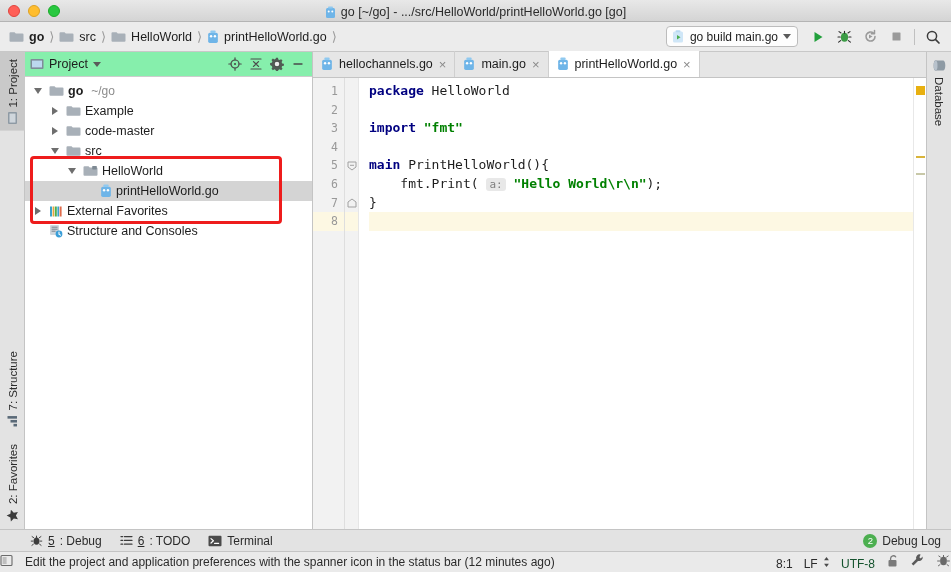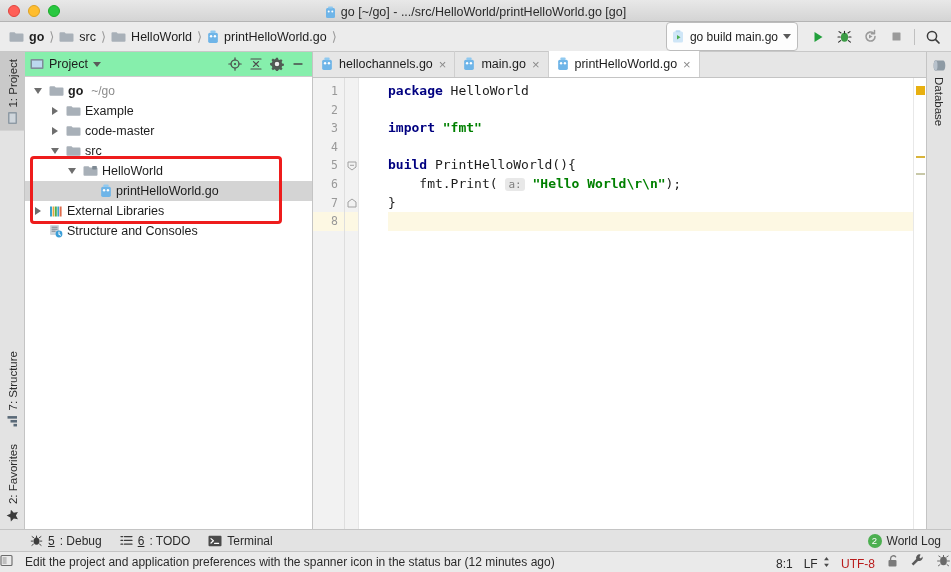--- a/index.html
+++ b/index.html
@@ -44,21 +44,21 @@
   .crumbs { display: flex; align-items: center; flex: 1; }
   .crumb { display: flex; align-items: center; gap: 5px; padding: 0 3px; cursor: default; }
   .crumb .lbl { font-size: 12.5px; color: #1d1d1d; }
   .crumb .lbl.bold { font-weight: bold; }
   .sep { color: #9a9a9a; font-size: 13px; padding: 0 2px; }
 
   .toolbar-right { display: flex; align-items: center; gap: 2px; }
   .runconfig {
     display: flex; align-items: center; gap: 5px;
     background: #fdfdfd; border: 1px solid #bcbcbc; border-radius: 4px;
-    height: 29px; padding: 0 6px 0 4px; margin-right: 6px;
+    height: 21px; padding: 0 6px 0 4px; margin-right: 6px;
   }
   .runconfig .rc-label { font-size: 12px; color: #1d1d1d; }
   .tbtn {
     width: 24px; height: 24px; display: flex; align-items: center;
     justify-content: center; border-radius: 3px;
   }
   .tsep { width: 1px; height: 16px; background: #c0c0c0; margin: 0 4px; }
 
   
   .body-row { flex: 1; display: flex; min-height: 0; }
@@ -142,21 +142,21 @@
     font-family: "DejaVu Sans Mono", monospace; font-size: 11.5px;
     color: #999; text-align: right; padding-top: 4px;
   }
   .gline { height: 18.6px; line-height: 18.6px; padding-right: 6px; }
   .foldcol { width: 14px; flex: 0 0 14px; background: #f2f2f2; border-right: 1px solid #e6e6e6; padding-top: 4px; position: relative; }
   .fold { height: 18.6px; display: flex; align-items: center; justify-content: center; }
   .code {
     flex: 1; padding: 4px 0 0 10px; min-width: 0; overflow: hidden;
     font-family: "DejaVu Sans Mono", monospace; font-size: 13px;
   }
-  .cline { height: 18.6px; line-height: 18.6px; white-space: pre; margin-left: 19px; }
+  .cline { height: 18.6px; line-height: 18.6px; white-space: pre; }
   .cline.cur { background: #fdf8e3; }
   .kw { color: #000080; font-weight: bold; }
   .str { color: #008000; font-weight: bold; }
   .plain { color: #1d1d1d; }
   .hint {
     background: #e8e8e8; color: #808080; border-radius: 3px;
     padding: 0 3px; font-size: 11px;
   }
   .markers { width: 13px; flex: 0 0 13px; background: #fff; border-left: 1px solid #e8e8e8; position: relative; }
   .mk { position: absolute; left: 2px; }
@@ -178,21 +178,21 @@
 
   
   .statusbar {
     height: 21px; flex: 0 0 21px; background: #eaeaea;
     border-top: 1px solid #c4c4c4;
     display: flex; align-items: center; padding: 0 0; gap: 8px;
     font-size: 12px; color: #2b2b2b;
   }
   .sb-msg { margin-left: 4px; }
   .sb-right { margin-left: auto; display: flex; align-items: flex-end; gap: 11px; }
-  .sb-dim { color: #b91c1c; }
+  .sb-dim { color: #14532d; }
   .updn { display: inline-flex; flex-direction: column; line-height: 0; margin-left: 2px; }
 </style>
 </head>
 <body>
 
 <div id="app">
 
   <div class="titlebar">
     <div class="traffic">
       <span class="tl red"></span>
@@ -434,21 +434,21 @@
             </span>
             <span style="display: inline-flex; align-items: center;">
               <svg width="14" height="13" viewBox="0 0 14 13">
                 <rect x="1" y="1.5" width="2" height="10" fill="#3aa2c8"></rect>
                 <rect x="3.6" y="1.5" width="1.6" height="10" fill="#e8a33c"></rect>
                 <rect x="5.8" y="1.5" width="2" height="10" fill="#4caf50"></rect>
                 <rect x="8.4" y="1.5" width="1.6" height="10" fill="#3aa2c8"></rect>
                 <rect x="10.6" y="1.5" width="2" height="10" fill="#e06c4c"></rect>
               </svg>
             </span>
-            <span class="tname">External Libraries</span>
+            <span class="tname">External Favorites</span>
           </div>
           <div class="trow" style="padding-left: 6px;">
             <span class="tw"></span>
             <span style="display: inline-flex; align-items: center;">
               <svg width="14" height="14" viewBox="0 0 14 14">
                 <rect x="1" y="1" width="9" height="10" rx="1" fill="#cfd6dc"></rect>
                 <path d="M2.6 3.2h6M2.6 5.2h6M2.6 7.2h4" stroke="#7a848e" stroke-width="1"></path>
                 <circle cx="10" cy="10" r="3.4" fill="#3a9ed8"></circle>
                 <path d="M10 8v2.2l1.5.9" stroke="#fff" stroke-width="1.1" fill="none" stroke-linecap="round"></path>
               </svg>
@@ -527,21 +527,21 @@
                 <path d="M1 9h8V4L5 1 1 4z" fill="none" stroke="#a0a0a0" stroke-width="1"></path>
               </svg>
             </div>
             <div class="fold" style="background: rgb(253, 248, 227);"></div>
           </div>
         <div class="code" id="code">
             <div class="cline"><span class="kw">package</span><span class="plain"> HelloWorld</span></div>
             <div class="cline"></div>
             <div class="cline"><span class="kw">import</span><span class="plain"> </span><span class="str">"fmt"</span></div>
             <div class="cline"></div>
-            <div class="cline"><span class="kw">build</span><span class="plain"> PrintHelloWorld(){</span></div>
+            <div class="cline"><span class="kw">main</span><span class="plain"> PrintHelloWorld(){</span></div>
             <div class="cline"><span class="plain">    fmt.Print( </span><span class="hint">a:</span><span class="plain"> </span><span class="str">"Hello World\r\n"</span><span class="plain">);</span></div>
             <div class="cline"><span class="plain">}</span></div>
             <div class="cline cur"></div>
           </div>
         <div class="markers" id="markers">
             <div class="mk" style="top: 8px; background: rgb(232, 176, 16); width: 9px; height: 9px;"></div>
             <div class="mk" style="top: 78px; background: rgb(217, 180, 58); width: 9px; height: 2px;"></div>
             <div class="mk" style="top: 95px; background: rgb(200, 200, 168); width: 9px; height: 2px;"></div>
           </div>
       </div>
@@ -585,21 +585,21 @@
           <svg width="14" height="12" viewBox="0 0 14 12">
             <rect x="0.5" y="0.8" width="13" height="10.4" rx="1" fill="#4a4a4a"></rect>
             <path d="M3 3.6l2.4 2.2L3 8" stroke="#fff" stroke-width="1.2" fill="none" stroke-linecap="round" stroke-linejoin="round"></path>
             <path d="M6.6 8.4h4" stroke="#fff" stroke-width="1.2" stroke-linecap="round"></path>
           </svg>
         </span>
         <span>Terminal</span>
       </div>
       <div class="evlog">
       <span class="badge">2</span>
-      <span>World Log</span>
+      <span>Debug Log</span>
     </div>
   </div>
 
   <div class="statusbar">
     <span>
       <svg width="13" height="13" viewBox="0 0 13 13">
         <rect x="1" y="1.5" width="11" height="10" rx="1" stroke="#6a6a6a" stroke-width="1.1" fill="none"></rect>
         <rect x="2.6" y="3" width="4" height="7" fill="#9a9a9a" opacity="0.55"></rect>
       </svg>
     </span>

